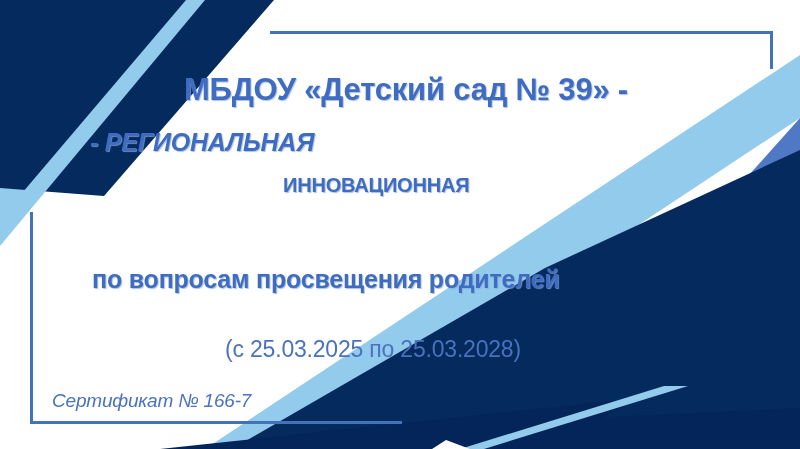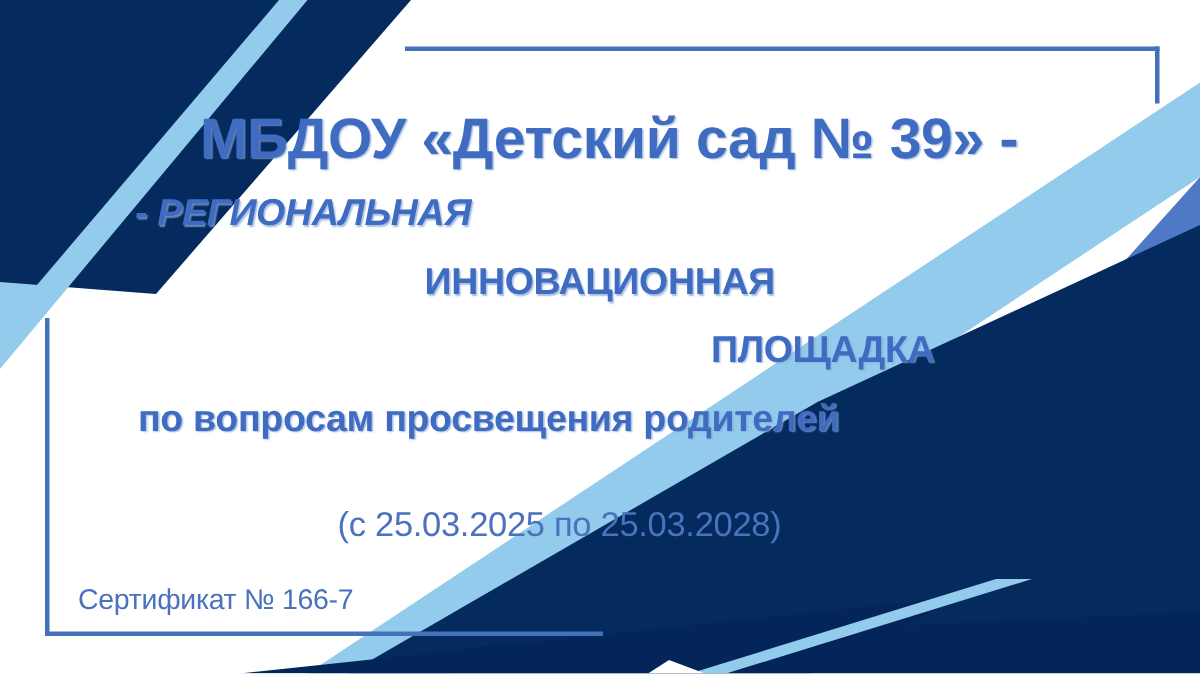--- a/index.html
+++ b/index.html
@@ -66,34 +66,34 @@
     color: #3f6cc0;
     font-weight: bold;
     letter-spacing: -0.2px;
     text-shadow: 1px 1px 1px rgba(140,170,215,0.75);
   }
   #title-line-1 {
     left: 0;
     top: 72px;
     width: 800px;
     text-align: center;
-    font-size: 38px;
+    font-size: 31px;
     padding-left: 12px;
     box-sizing: border-box;
   }
   #title-line-2 {
     left: 90px;
     top: 128px;
     font-size: 25px;
     font-style: italic;
   }
   #title-line-3 {
     left: 283px;
     top: 174px;
-    font-size: 25px;
+    font-size: 20px;
   }
   #title-line-4 {
     left: 474px;
     top: 219px;
     font-size: 25px;
   }
   #title-line-5 {
     left: 92px;
     top: 265px;
     font-size: 25px;
@@ -110,20 +110,21 @@
     padding-right: 54px;
     box-sizing: border-box;
   }
   #certificate-number {
     left: 52px;
     top: 390px;
     font-size: 19px;
     font-weight: normal;
     color: #4a72bd;
     text-shadow: none;
+    font-style: italic;
   }
 </style>
 </head>
 <body>
 
 <div id="slide">
 
   <svg id="bg-shapes" viewBox="0 0 800 449" preserveAspectRatio="none" xmlns="http://www.w3.org/2000/svg">
 
     <polygon points="0,0 210,0 0,222" fill="#92cbeb"></polygon>
@@ -148,19 +149,18 @@
 
   <div class="frame-line" id="line-top-h"></div>
   <div class="frame-line" id="line-top-v"></div>
   <div class="frame-line" id="line-left-v"></div>
   <div class="frame-line" id="line-bottom-h"></div>
 
   <div id="text-layer">
     <div class="tline" id="title-line-1">МБДОУ «Детский сад № 39» -</div>
     <div class="tline" id="title-line-2">- РЕГИОНАЛЬНАЯ</div>
     <div class="tline" id="title-line-3">ИННОВАЦИОННАЯ</div>
-    <div class="tline" id="title-line-4">ПЛОЩАДКА</div>
     <div class="tline" id="title-line-5">по вопросам просвещения родителей</div>
     <div class="tline" id="date-range">(с 25.03.2025 по 25.03.2028)</div>
     <div class="tline" id="certificate-number">Сертификат № 166-7</div>
   </div>
 
 </div>
 
 </body></html>

